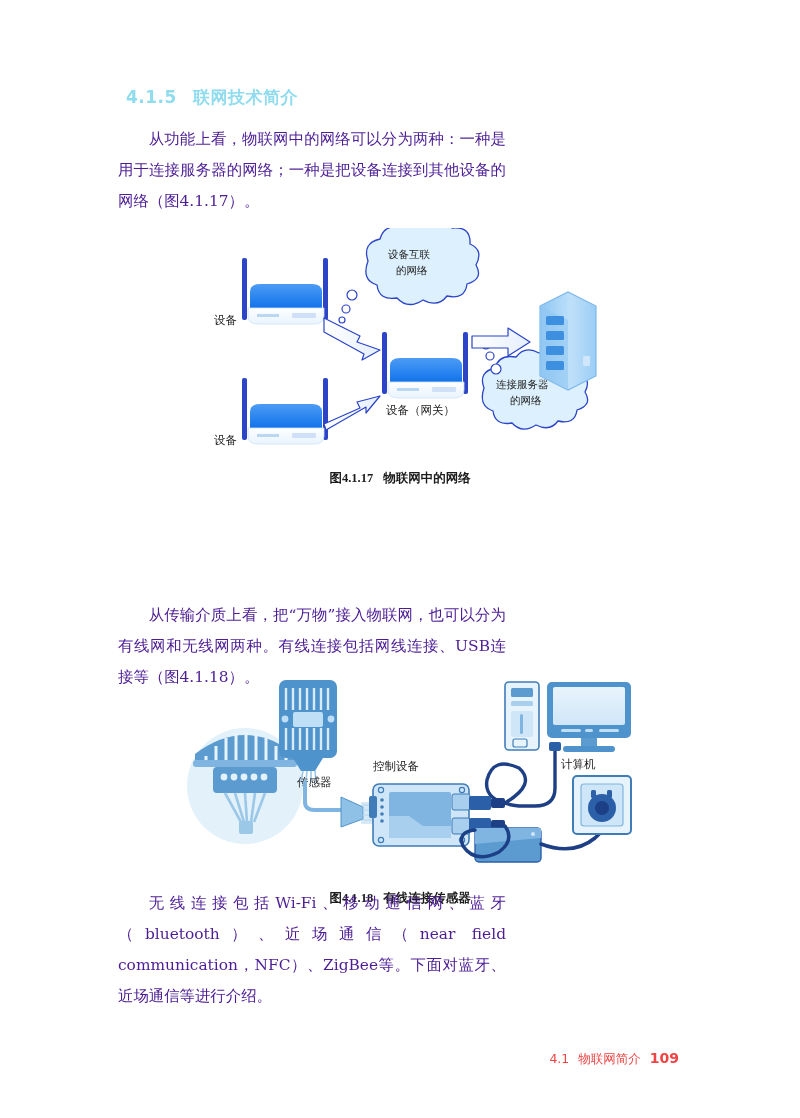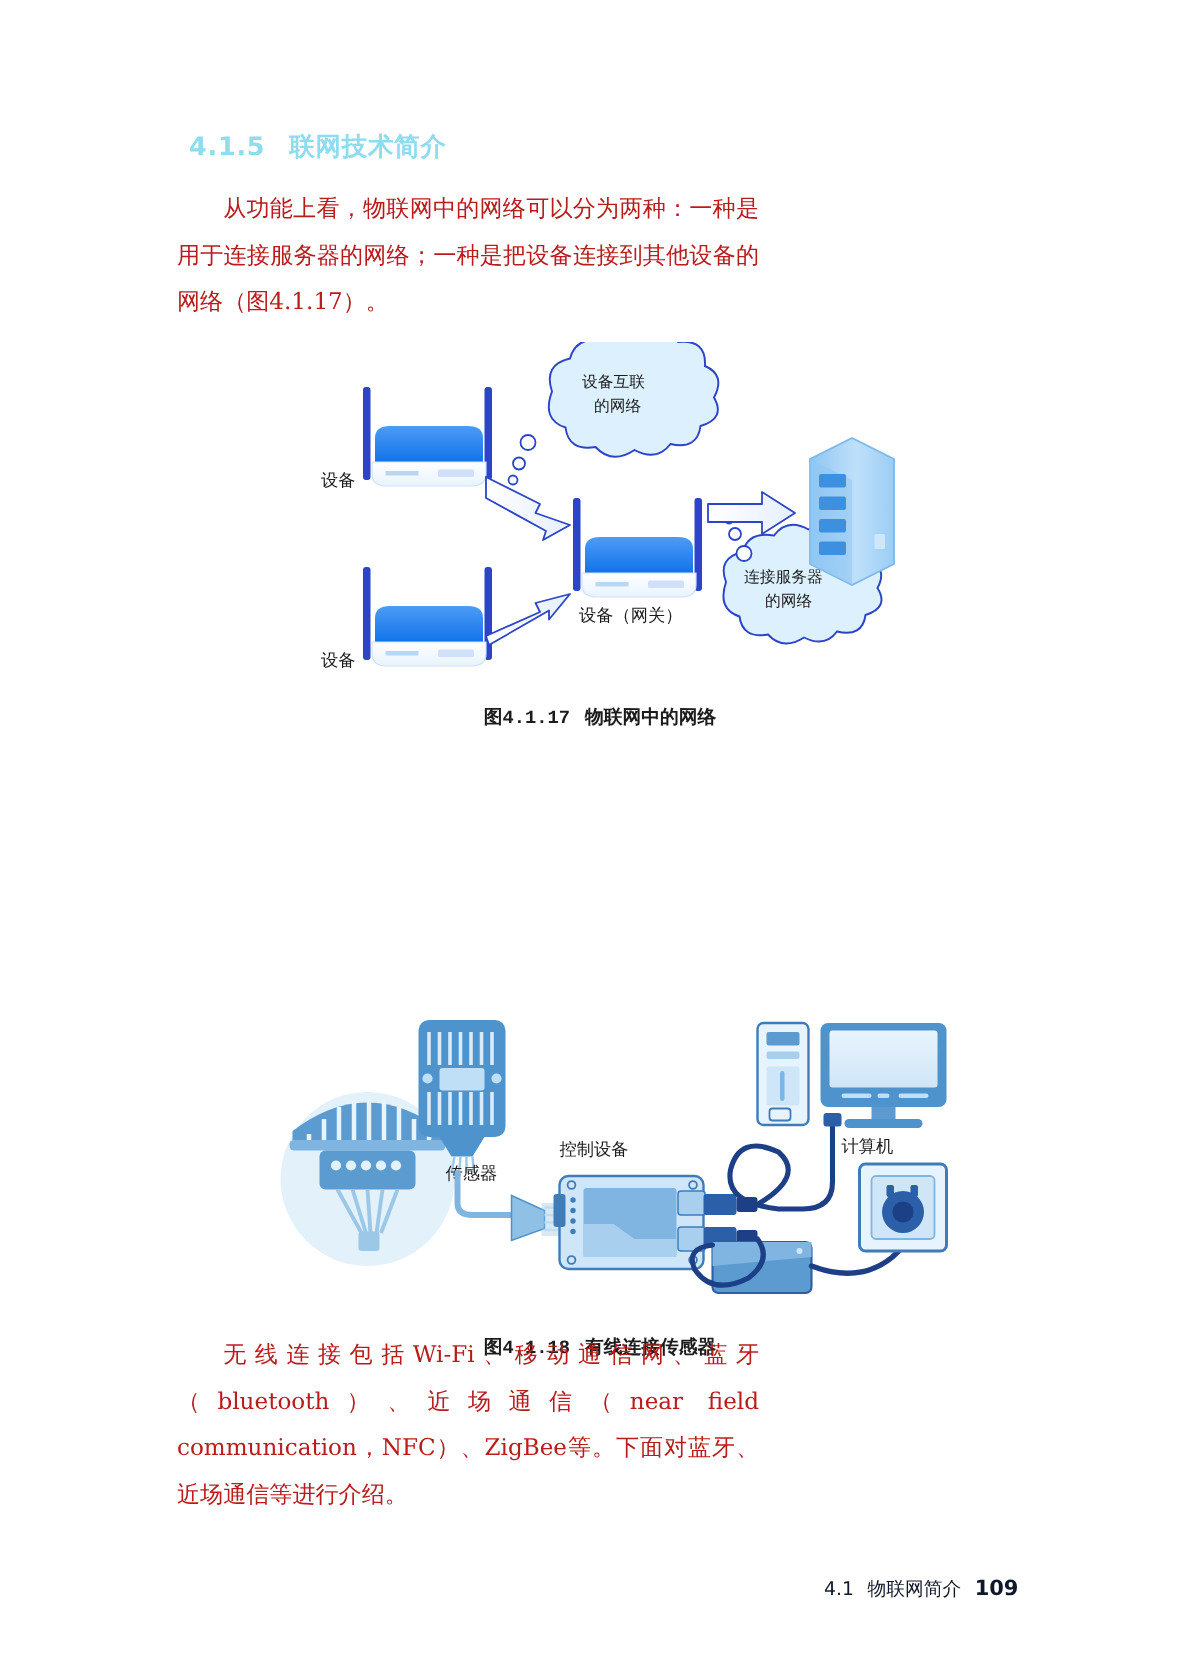--- a/index.html
+++ b/index.html
@@ -33,49 +33,49 @@
 
   
   .para{
     position:absolute;
     left:118px;
     width:388px;
     font-size:15.4px;
     line-height:31px;
     text-align:justify;
     text-justify:inter-ideograph;
-    color:#b91c1c;
+    color:#4c1d95;
     text-indent:2em;
     font-family:"DejaVu Serif","Liberation Serif",serif;
   }
   .para.p1{top:124px;}
   .para.p2{top:506px;}
   .para.p3{top:600px;}
   .para.p4{top:888px;}
 
   
   .fig-caption{
     position:absolute;
     width:800px; left:0;
     text-align:center;
     font-size:12.5px;
     color:#1c1c1c;
-    font-family:Liberation Mono, monospace;
+    font-family:Liberation Serif, serif;
     font-weight:700;
   }
   .fig-caption .cap-num{margin-right:10px;}
   .cap1{top:470px;}
   .cap2{top:890px;text-align:center;}
 
   
   .footer{
     position:absolute;
     right:96px; bottom:50px;
     font-size:12.5px;
-    color:#0f172a;
+    color:#ef4444;
     font-family:"DejaVu Sans","Liberation Sans",sans-serif;
     white-space:nowrap;
   }
   .footer .f-sec{margin-right:9px;}
   .footer .f-title{margin-right:9px;}
   .footer .f-page{font-weight:700;font-size:14px;}
 
   
   .fig1{
     position:absolute;
@@ -198,20 +198,21 @@
         <rect x="383" y="128" width="7" height="10" rx="1" fill="#cfe6fb"></rect>
       </g>
     </svg>
   </div>
 
   <div class="fig-caption cap1">
     <span class="cap-num">图4.1.17</span><span>物联网中的网络</span>
   </div>
 
 
+  <div class="para p3">从传输介质上看，把“万物”接入物联网，也可以分为有线网和无线网两种。有线连接包括网线连接、USB连接等（图4.1.18）。</div>
 
   <div class="fig2">
     <svg width="460" height="210" viewBox="0 0 460 210" xmlns="http://www.w3.org/2000/svg">
       <defs>
         <linearGradient id="panelG" x1="0" y1="0" x2="0" y2="1">
           <stop offset="0%" stop-color="#cfe6f8"></stop>
           <stop offset="100%" stop-color="#a9cfee"></stop>
         </linearGradient>
         <linearGradient id="monG" x1="0" y1="0" x2="0" y2="1">
           <stop offset="0%" stop-color="#e8f4fd"></stop>

